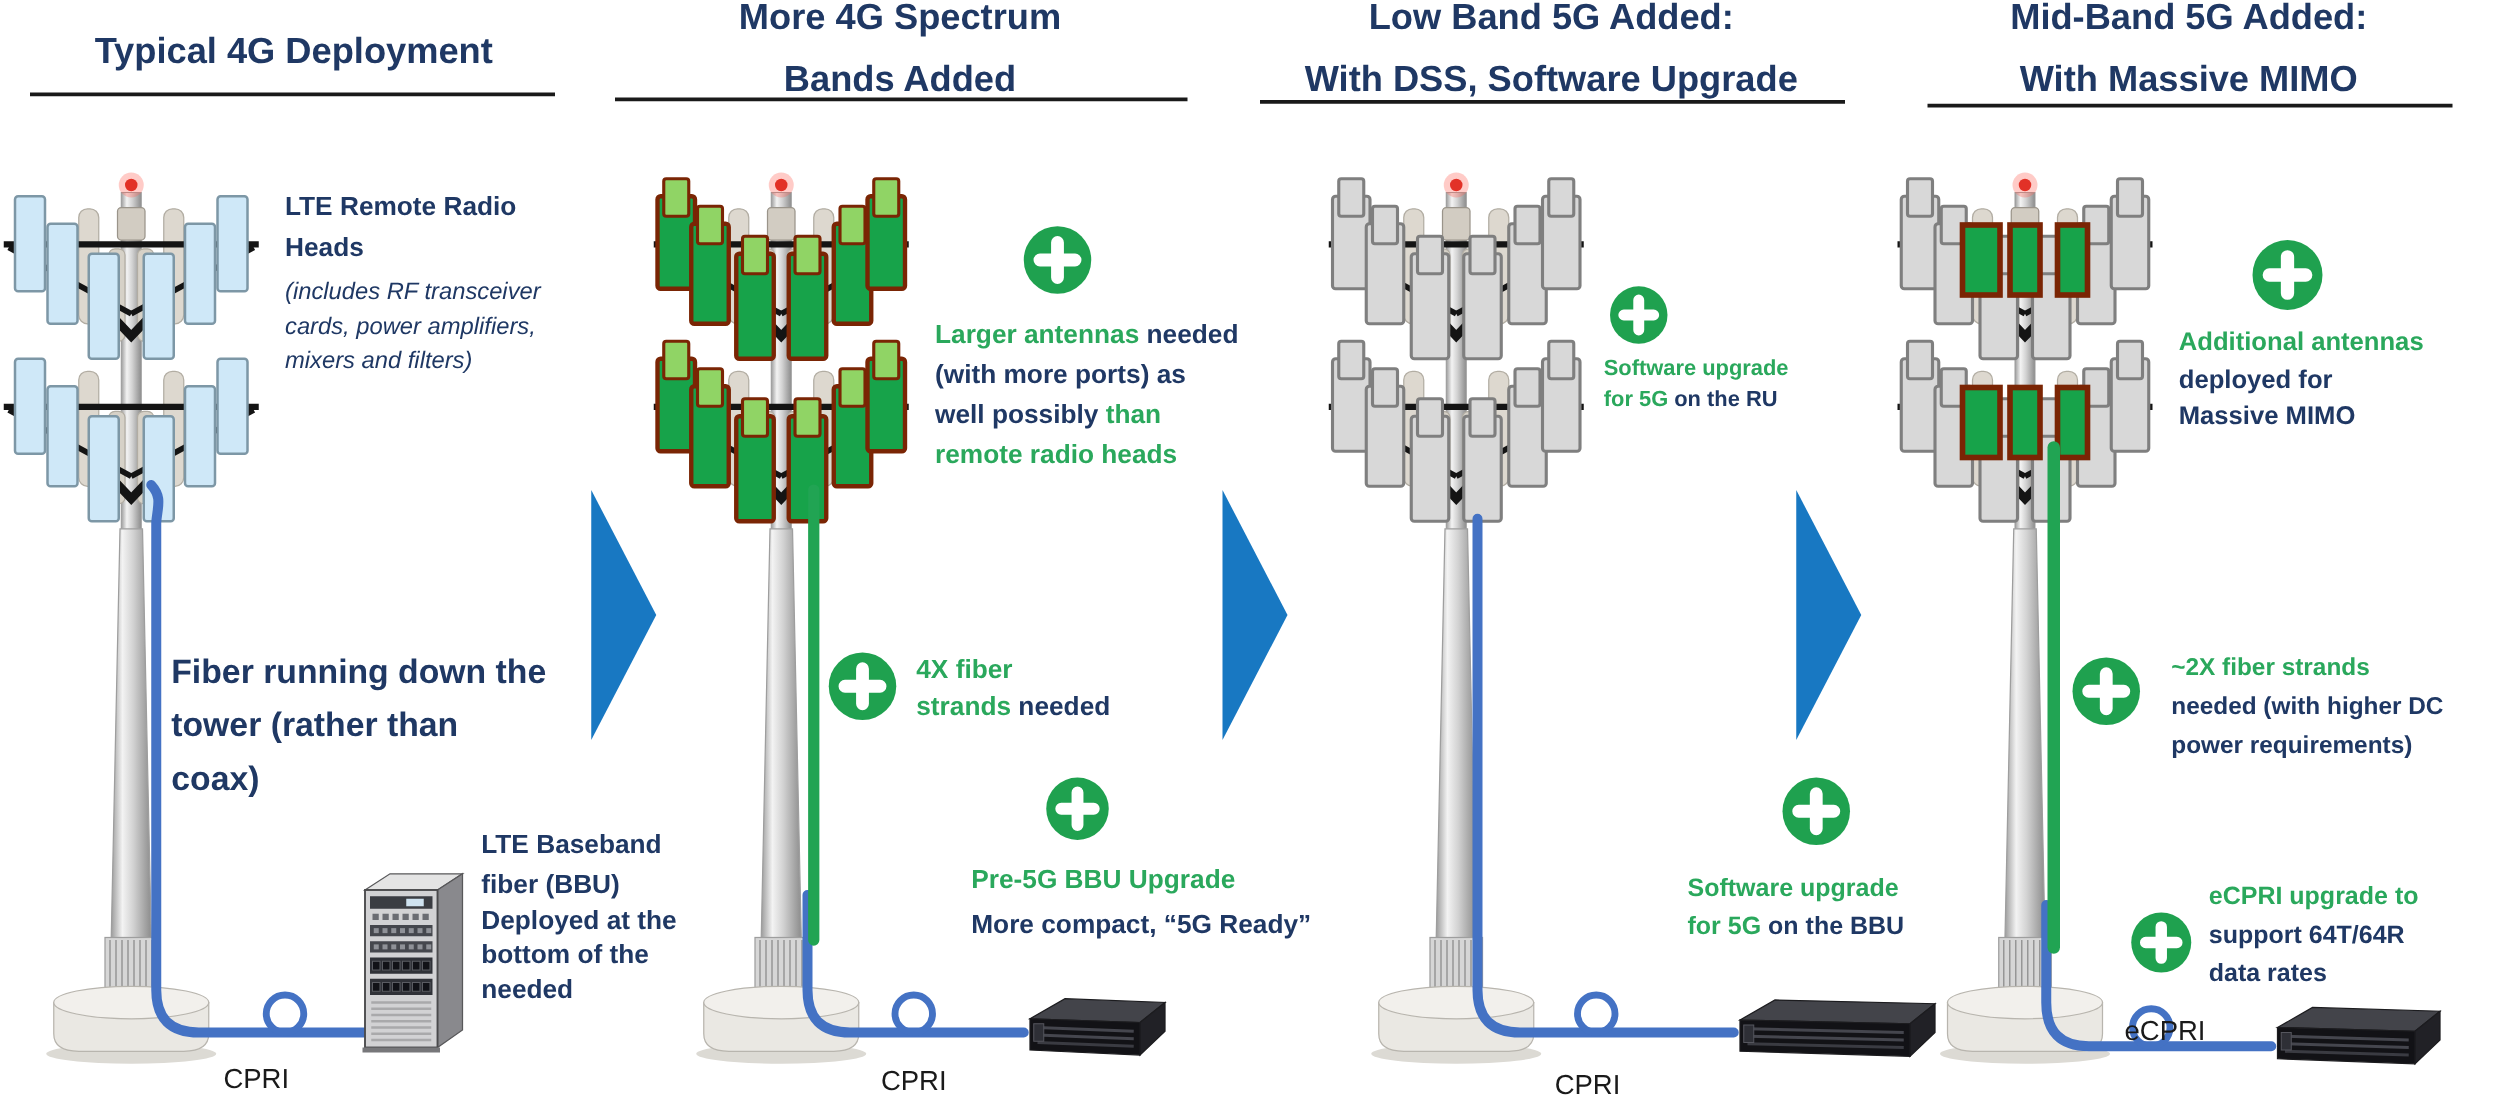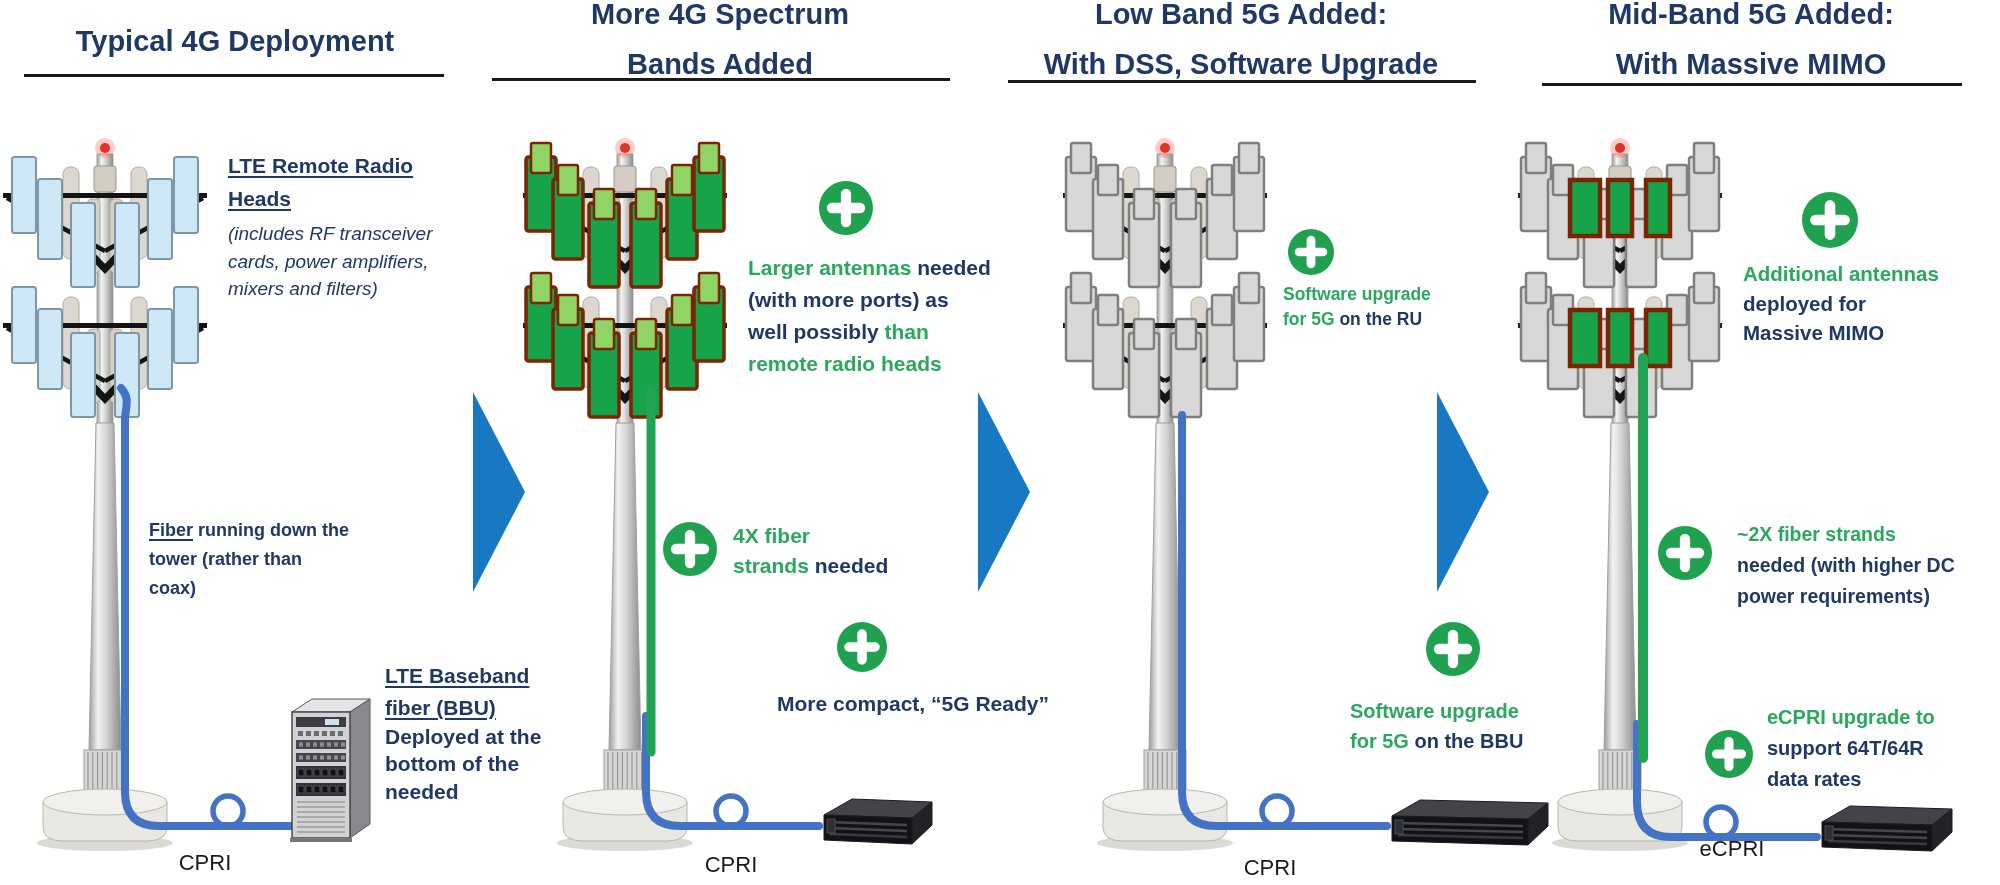--- a/index.html
+++ b/index.html
@@ -8,21 +8,21 @@
   .canvas{position:relative;width:2000px;height:885px;background:#fff;overflow:hidden}
   .hdr{position:absolute;text-align:center;font-weight:700;color:var(--navy);font-size:29px;line-height:50px;z-index:3;white-space:nowrap}
   .hrule{position:absolute;height:3px;background:#1a1a1a;z-index:3}
   .tower{position:absolute;width:210px;height:750px;z-index:1}
   .tower svg{display:block;width:100%;height:100%}
   #overlay{position:absolute;left:0;top:0;z-index:2}
   .ann{position:absolute;z-index:3;font-weight:700;color:var(--navy)}
   .ann .line{white-space:nowrap}
   .g{color:var(--text_green)}
   .n{color:var(--navy)}
-  .u{text-decoration:underline;text-decoration-thickness:2px;text-underline-offset:3px}
+  .u{text-decoration-thickness:2px;text-underline-offset:3px}
   .i{font-style:italic;font-weight:400}
   .sub{margin-top:5px;font-size:19px;line-height:1.45}
   .body-block{margin-top:0;line-height:1.3}
   .cpri{position:absolute;z-index:3;font-size:22px;color:var(--label_black);text-align:center;font-weight:400}
 </style>
 </head>
 <body>
 
 <div class="canvas">
 
@@ -484,21 +484,21 @@
     <div>
         <div class="line"><span class="n b u">LTE Remote Radio</span></div>
         <div class="line"><span class="n b u">Heads</span></div>
       </div>
     <div class="sub">
         <div class="line"><span class="n i">(includes RF transceiver</span></div>
         <div class="line"><span class="n i">cards, power amplifiers,</span></div>
         <div class="line"><span class="n i">mixers and filters)</span></div>
       </div>
   </div>
-  <div class="ann" style="left:149px;top:516px;font-size:18px;line-height:1.6">
+  <div class="ann" style="left:137px;top:516px;font-size:27px;line-height:1.6">
     <div>
         <div class="line"><span class="n b u">Fiber</span><span class="n b"> running down the</span></div>
         <div class="line"><span class="n b">tower (rather than</span></div>
         <div class="line"><span class="n b">coax)</span></div>
       </div>
   </div>
   <div class="ann" style="left:385px;top:660px;font-size:21px;line-height:1.5">
     <div>
         <div class="line"><span class="n b u">LTE Baseband</span></div>
         <div class="line"><span class="n b u">fiber (BBU)</span></div>
@@ -520,20 +520,21 @@
       </div>
   </div>
   <div class="ann" style="left:733px;top:521px;font-size:21px;line-height:1.45">
     <div>
         <div class="line"><span class="g b">4X fiber</span></div>
         <div class="line"><span class="g b">strands</span><span class="n b"> needed</span></div>
       </div>
   </div>
   <div class="ann" style="left:777px;top:686px;font-size:21px;line-height:1.7">
     <div>
+        <div class="line"><span class="g b">Pre-5G BBU Upgrade</span></div>
         <div class="line"><span class="n b">More compact, “5G Ready”</span></div>
       </div>
   </div>
   <div class="cpri" style="left:671px;top:852px;width:120px">CPRI</div>
 
   <div class="ann" style="left:1283px;top:282px;font-size:17.5px;line-height:1.4">
     <div>
         <div class="line"><span class="g b">Software upgrade</span></div>
         <div class="line"><span class="g b">for 5G </span><span class="n b">on the RU</span></div>
       </div>
@@ -560,15 +561,15 @@
         <div class="line"><span class="n b">power requirements)</span></div>
       </div>
   </div>
   <div class="ann" style="left:1767px;top:702px;font-size:20px;line-height:1.55">
     <div>
         <div class="line"><span class="g b">eCPRI upgrade to</span></div>
         <div class="line"><span class="n b">support 64T/64R</span></div>
         <div class="line"><span class="n b">data rates</span></div>
       </div>
   </div>
-  <div class="cpri" style="left:1672px;top:836px;width:120px">eCPRI</div>
+  <div class="cpri" style="left:1672px;top:812px;width:120px">eCPRI</div>
 
 </div>
 
 </body></html>

